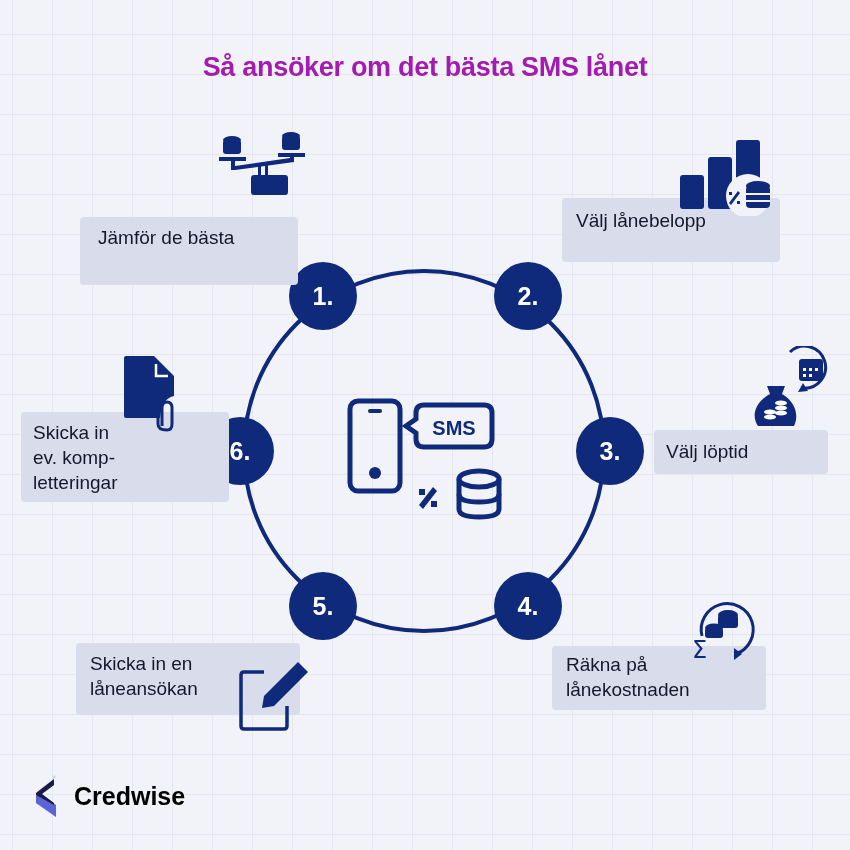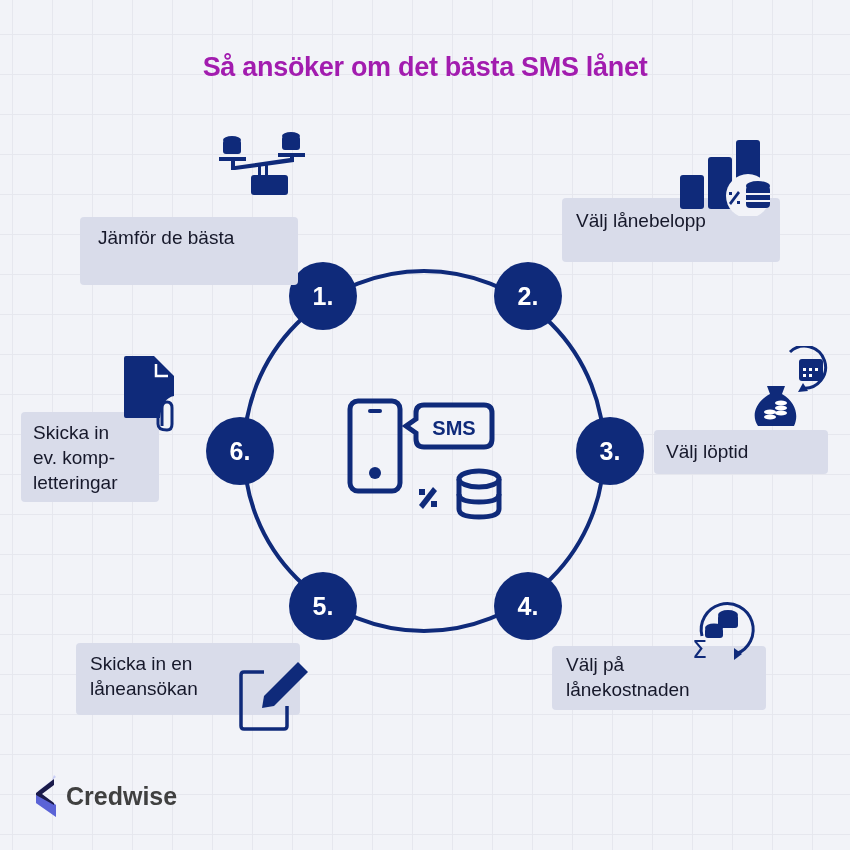--- a/index.html
+++ b/index.html
@@ -11,21 +11,21 @@
     background-size:40px 40px;background-position:-28px -6px;
     font-family:"Liberation Sans","DejaVu Sans",sans-serif;}
   .title{position:absolute;left:0;width:850px;top:52px;text-align:center;
     font-size:27px;font-weight:bold;color:#a21caf;letter-spacing:-0.3px;}
   .ring{position:absolute;left:242px;top:269px;width:364px;height:364px;border:4px solid #0f2a7a;border-radius:50%;box-sizing:border-box;}
   .num{position:absolute;width:68px;height:68px;border-radius:50%;background:#0f2a7a;color:#fff;
     font-weight:bold;font-size:25px;display:flex;align-items:center;justify-content:center;}
   .card{position:absolute;background:#d9dcea;border-radius:4px;color:#16182a;font-size:19px;line-height:25px;box-sizing:border-box;padding:10px 14px;}
   .icon{position:absolute;}
   .logo{position:absolute;left:34px;top:775px;display:flex;align-items:center;}
-  .logo-text{font-weight:bold;font-size:25px;color:#404040;margin-left:8px;}
+  .logo-text{font-weight:bold;font-size:25px;color:#000000;margin-left:16px;}
 </style>
 </head>
 <body>
 
 <div class="title">Så ansöker om det bästa SMS lånet</div>
 
 <div class="ring"></div>
 
 <div class="num" style="left:289px;top:262px;">1.</div>
 <div class="num" style="left:494px;top:262px;">2.</div>
@@ -93,21 +93,21 @@
   <g fill="#fff">
       <ellipse cx="18" cy="66" rx="6" ry="2.5"></ellipse>
       <ellipse cx="18" cy="71" rx="6" ry="2.5"></ellipse>
       <ellipse cx="29" cy="57" rx="6" ry="2.5"></ellipse>
       <ellipse cx="29" cy="62" rx="6" ry="2.5"></ellipse>
       <ellipse cx="29" cy="67" rx="6" ry="2.5"></ellipse>
     </g>
 </svg>
 
 <div class="card" style="left:552px;top:646px;width:214px;height:64px;padding:6px 14px;">
-  <div>Välj på</div>
+  <div>Räkna på</div>
   <div>lånekostnaden</div>
 </div>
 <svg class="icon" style="left:684px;top:596px;" width="80" height="70" viewBox="0 0 80 70">
   <path d="M18 40 A26 26 0 1 1 52 58" fill="none" stroke="#0f2a7a" stroke-width="3"></path>
   <polygon points="50,52 58,58 50,64" fill="#0f2a7a"></polygon>
   <g fill="#0f2a7a">
     <ellipse cx="44" cy="19" rx="10" ry="5"></ellipse>
       <rect x="34" y="19" width="20" height="13" rx="3"></rect>
     <ellipse cx="30" cy="32" rx="9" ry="4.5"></ellipse>
       <rect x="21" y="32" width="18" height="10" rx="3"></rect>
@@ -117,21 +117,21 @@
 
 <div class="card" style="left:76px;top:643px;width:224px;height:72px;padding:8px 14px;">
   <div>Skicka in en</div>
   <div>låneansökan</div>
 </div>
 <svg class="icon" style="left:238px;top:660px;" width="72" height="72" viewBox="0 0 72 72">
   <path d="M26 12 L6 12 Q3 12 3 15 L3 66 Q3 69 6 69 L46 69 Q49 69 49 66 L49 46" fill="none" stroke="#0f2a7a" stroke-width="3.5"></path>
   <polygon points="60,2 70,12 36,46 24,48 26,36" fill="#0f2a7a"></polygon>
 </svg>
 
-<div class="card" style="left:21px;top:412px;width:138px;height:90px;padding:8px 12px;">
+<div class="card" style="left:21px;top:412px;width:208px;height:90px;padding:8px 12px;">
   <div>Skicka in</div>
   <div>ev. komp-</div>
   <div>letteringar</div>
 </div>
 <svg class="icon" style="left:122px;top:354px;" width="60" height="84" viewBox="0 0 60 84">
   <path d="M4 2 L32 2 L52 22 L52 42 Q40 44 38 64 L4 64 Q2 64 2 62 L2 4 Q2 2 4 2 Z" fill="#0f2a7a"></path>
   <path d="M34 10 L34 22 L46 22" fill="none" stroke="#fff" stroke-width="2.5"></path>
   <path d="M40 72 L40 54 Q40 48 45 48 Q50 48 50 54 L50 70 Q50 76 45 76 Q36 76 36 70 L36 58" fill="none" stroke="#0f2a7a" stroke-width="3"></path>
 </svg>
 

